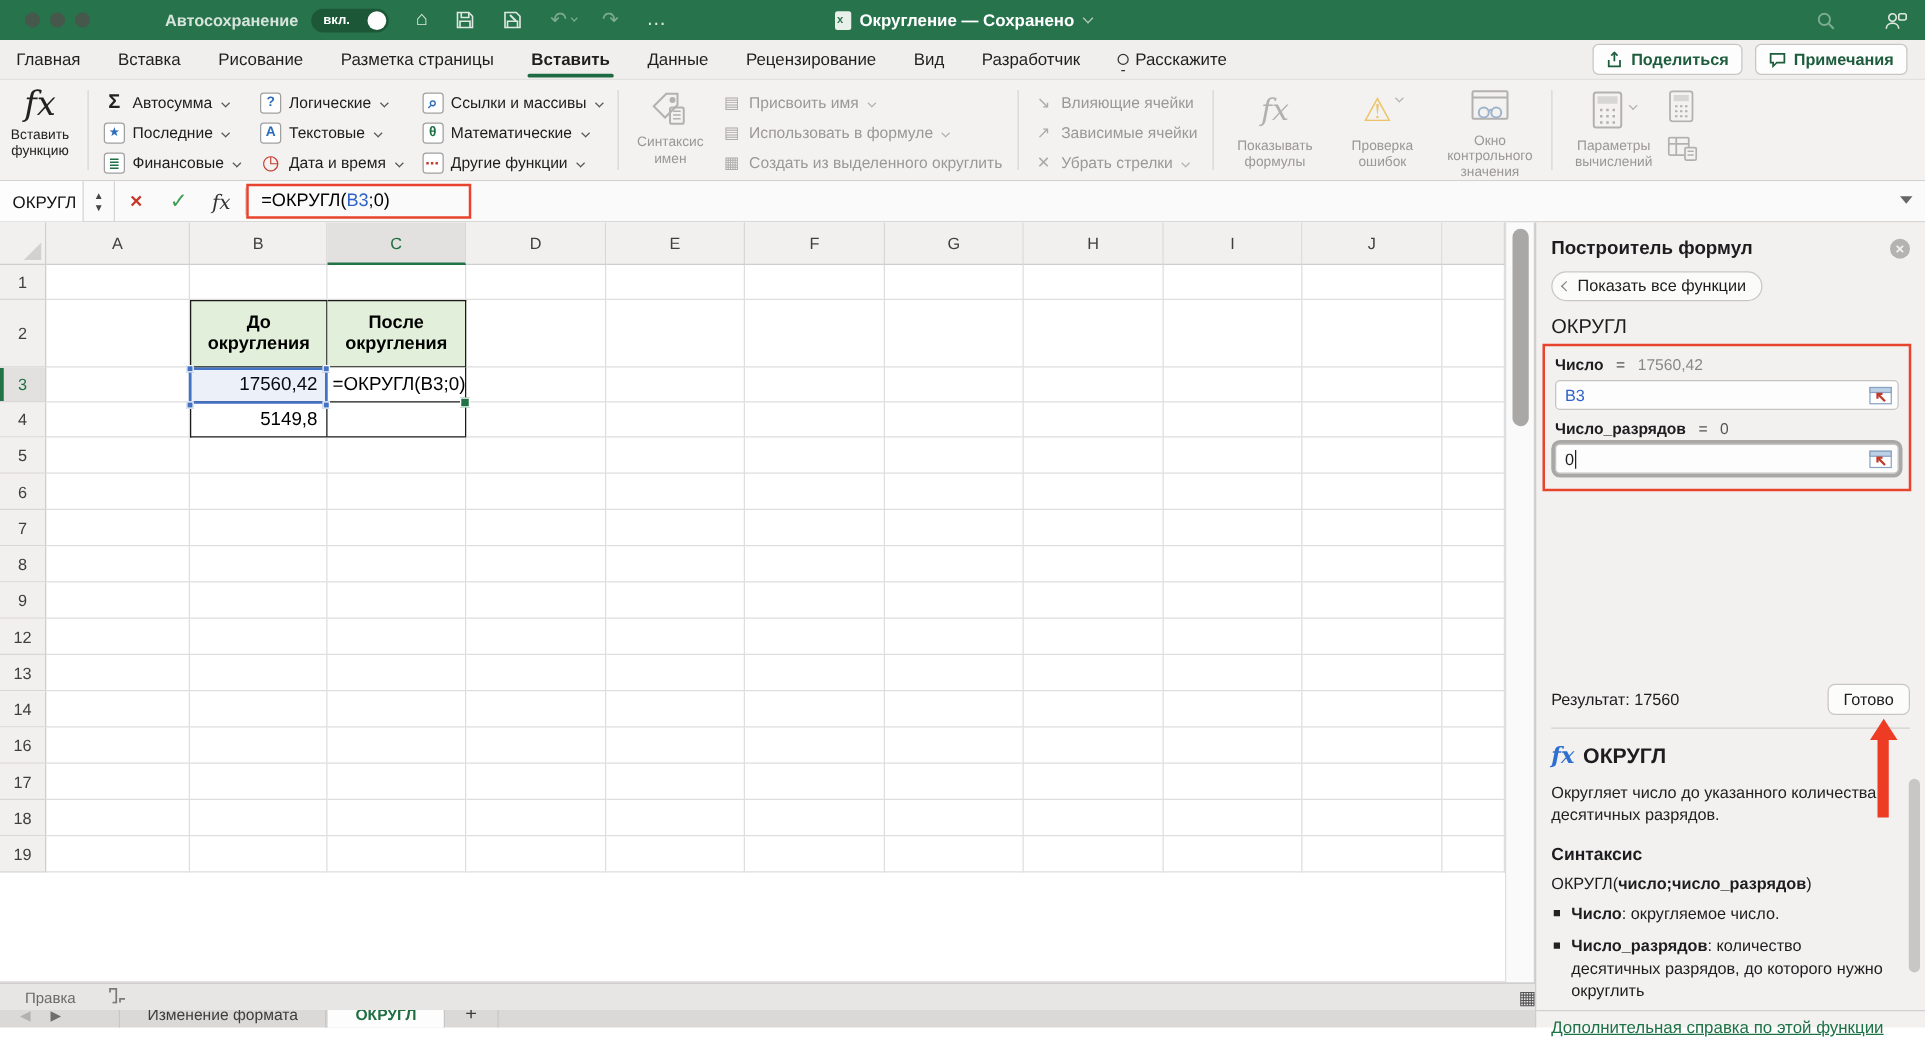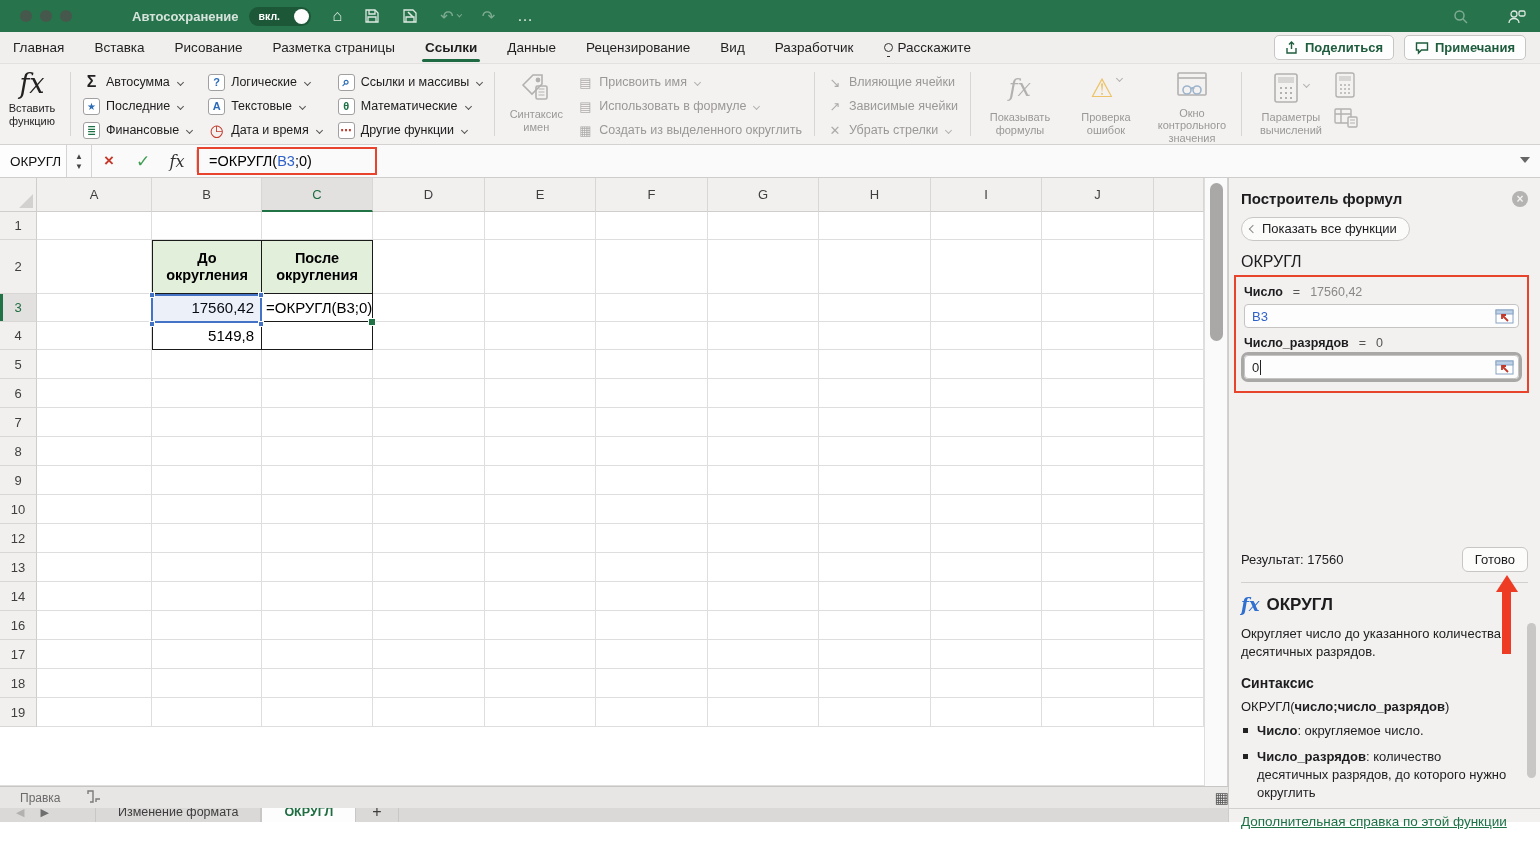--- a/index.html
+++ b/index.html
@@ -189,20 +189,25 @@
   <span class="tb-ic">
     <svg width="16" height="16" viewBox="0 0 16 16" fill="none" stroke="#e8efe9" stroke-width="1.3">
         <path d="M2 2h9l3 3v9H2z"></path>
         <path d="M4 14v-5h8v5"></path>
         <path d="M6 4l5 5" stroke-width="1.6"></path>
       </svg>
   </span>
   <span class="tb-ic dim">↶ <span class="chev" style="width:4px;height:4px;margin-left:2px;"></span></span>
   <span class="tb-ic dim">↷</span>
   <span class="tb-ic" style="letter-spacing:2px;">…</span>
+  <span class="tb-title">
+    <span class="doc-ic"></span>
+    <span>Округление — Сохранено</span>
+    <span class="chev" style="color:#bcd0c4;"></span>
+  </span>
   <span class="tb-right">
     <span class="tb-ic dim">
       <svg width="15" height="15" viewBox="0 0 15 15" fill="none" stroke="#e8efe9" stroke-width="1.5">
           <circle cx="6.5" cy="6.5" r="4.5"></circle>
           <path d="M10 10l4 4"></path>
         </svg>
     </span>
     <span class="tb-ic">
       <svg width="18" height="15" viewBox="0 0 18 15" fill="none" stroke="#e8efe9" stroke-width="1.3">
           <circle cx="6" cy="5" r="3"></circle>
@@ -212,21 +217,21 @@
     </span>
   </span>
 </div>
 
 <div id="tabrow">
   <div style="display:flex;align-items:center;">
       <div class="tab">Главная</div>
       <div class="tab">Вставка</div>
       <div class="tab">Рисование</div>
       <div class="tab">Разметка страницы</div>
-      <div class="tab active">Ссылки</div>
+      <div class="tab active">Вставить</div>
       <div class="tab">Данные</div>
       <div class="tab">Рецензирование</div>
       <div class="tab">Вид</div>
       <div class="tab">Разработчик</div>
       <div class="tab"><span class="bulb"></span>Расскажите</div>
     </div>
   <div style="position:absolute; right:14px; display:flex; gap:10px;">
     <button class="hbtn">
       <svg width="14" height="14" viewBox="0 0 14 14" fill="none" stroke="#1d5c3c" stroke-width="1.4">
           <path d="M2 7v5h9V7"></path>
@@ -548,34 +553,20 @@
         <div class="g-c" style="width: 111px;"></div>
         <div class="g-c" style="width: 112px;"></div>
         <div class="g-c" style="width: 111px;"></div>
         <div class="g-c" style="width: 112px;"></div>
         <div class="g-c" style="width: 111px;"></div>
         <div class="g-c" style="width: 112px;"></div>
         <div class="g-c" style="width: 50px;"></div>
       </div>
       <div class="g-row" style="height: 29px;">
         <div class="g-rh">9</div>
-        <div class="g-c" style="width: 115px;"></div>
-        <div class="g-c" style="width: 110px;"></div>
-        <div class="g-c" style="width: 111px;"></div>
-        <div class="g-c" style="width: 112px;"></div>
-        <div class="g-c" style="width: 111px;"></div>
-        <div class="g-c" style="width: 112px;"></div>
-        <div class="g-c" style="width: 111px;"></div>
-        <div class="g-c" style="width: 112px;"></div>
-        <div class="g-c" style="width: 111px;"></div>
-        <div class="g-c" style="width: 112px;"></div>
-        <div class="g-c" style="width: 50px;"></div>
-      </div>
-      <div class="g-row" style="height: 29px;">
-        <div class="g-rh">10</div>
         <div class="g-c" style="width: 115px;"></div>
         <div class="g-c" style="width: 110px;"></div>
         <div class="g-c" style="width: 111px;"></div>
         <div class="g-c" style="width: 112px;"></div>
         <div class="g-c" style="width: 111px;"></div>
         <div class="g-c" style="width: 112px;"></div>
         <div class="g-c" style="width: 111px;"></div>
         <div class="g-c" style="width: 112px;"></div>
         <div class="g-c" style="width: 111px;"></div>
         <div class="g-c" style="width: 112px;"></div>

